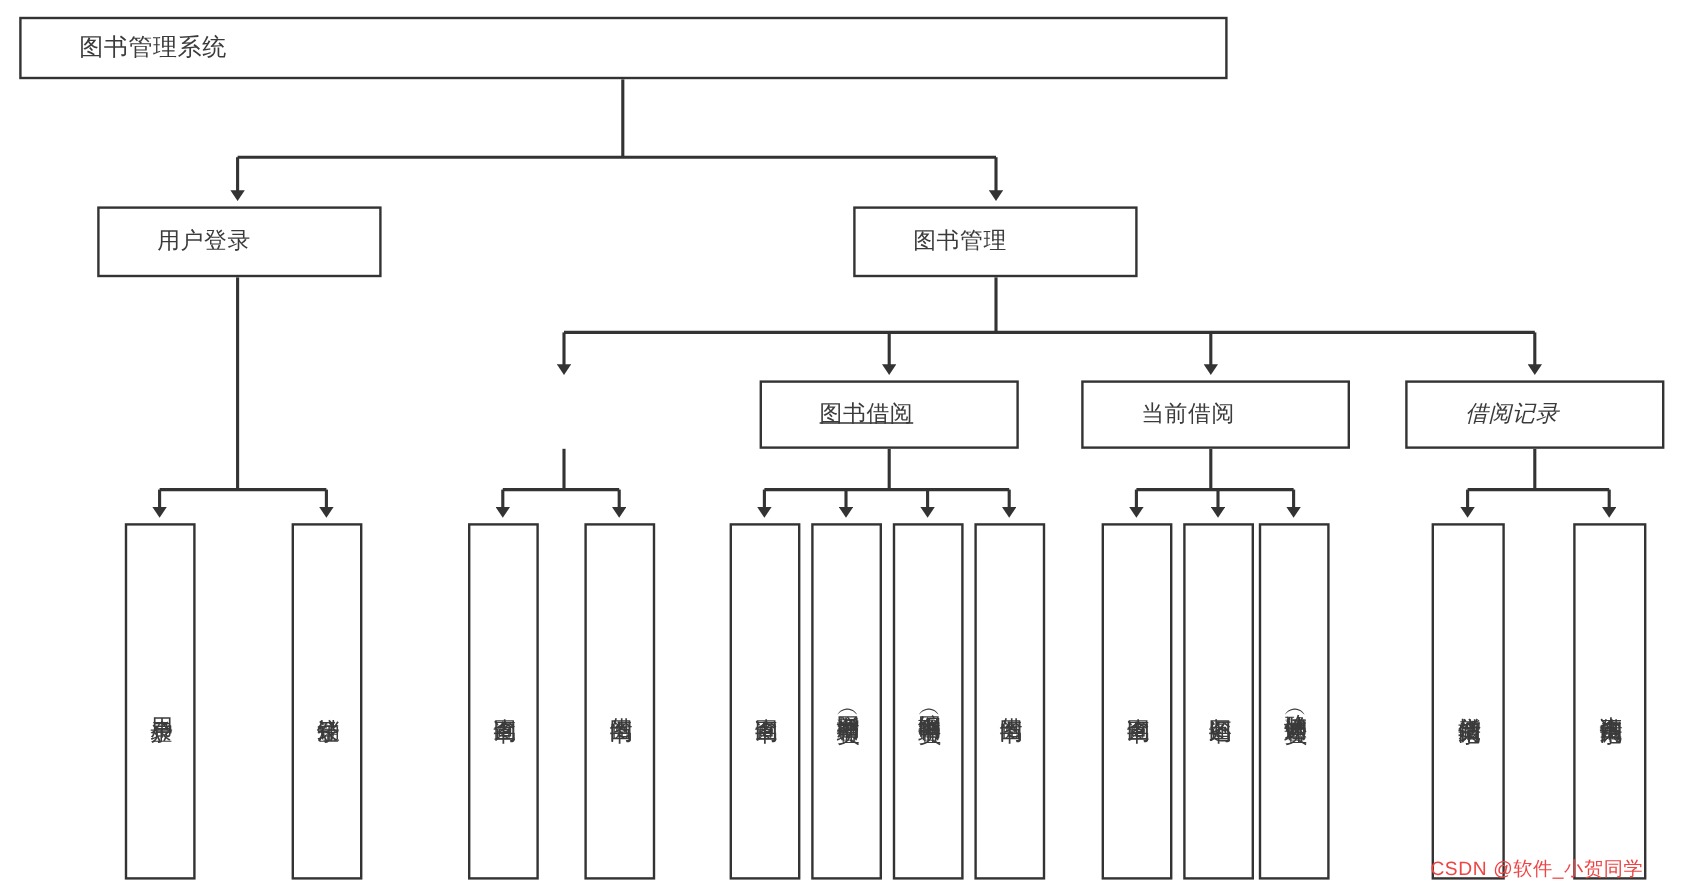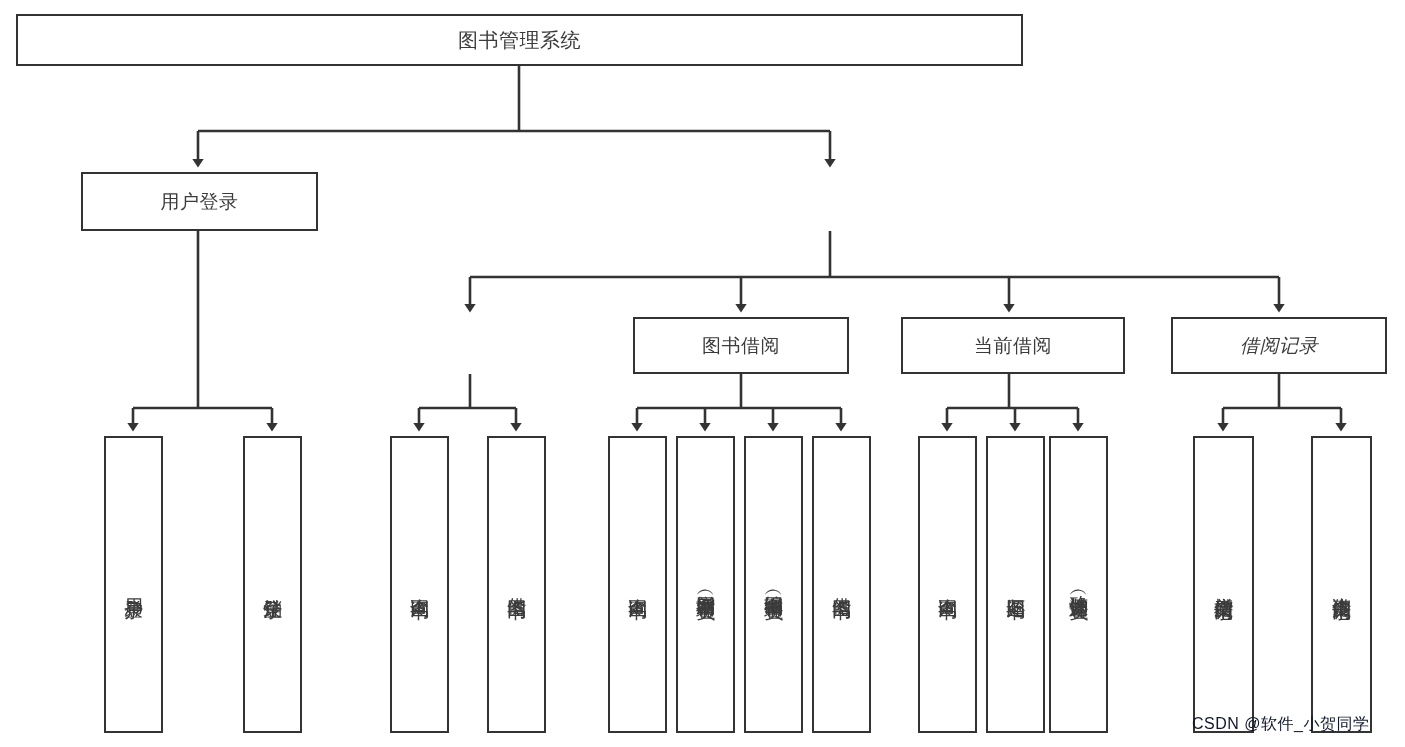--- a/index.html
+++ b/index.html
@@ -26,22 +26,23 @@
     height: 747px;
     pointer-events: none;
   }
   .node {
     position: absolute;
     box-sizing: border-box;
     background: #ffffff;
     border: 2px solid #333333;
     display: flex;
     align-items: center;
-    justify-content: center;
+    justify-content: flex-start;
     z-index: 2;
+    padding-left: 48px;
   }
   .node .label {
     color: #3b3b3b;
     font-size: 19px;
     line-height: 1.12;
     letter-spacing: 0.5px;
     white-space: nowrap;
     text-align: center;
   }
   
@@ -58,21 +59,21 @@
     line-height: 1.18;
     letter-spacing: 1px;
     white-space: normal;
     max-height: 100%;
   }
   .node.root .label {
     font-size: 20px;
   }
   .watermark {
     position: absolute;
-    color: #0f172a;
+    color: #ef4444;
     font-size: 16px;
     letter-spacing: 0.5px;
     white-space: nowrap;
     z-index: 5;
     user-select: none;
   }
 </style>
 </head>
 <body>
 
@@ -132,23 +133,26 @@
   </svg>
 
   <div class="node root" style="left:16px; top:14px; width:1007px; height:52px;">
     <span class="label">图书管理系统</span>
   </div>
 
   <div class="node" style="left:81px; top:172px; width:237px; height:59px;">
     <span class="label">用户登录</span>
   </div>
 
-
-
-  <div class="node" style="left:633px; top:317px; width:216px; height:57px;">
+  <div class="node" style="left:711px; top:172px; width:237px; height:59px;">
+    <span class="label">图书管理</span>
+  </div>
+
+
+  <div class="node" style="left:633px; top:317px; width:216px; height:57px;text-decoration:underline;">
     <span class="label">图书借阅</span>
   </div>
 
   <div class="node" style="left:901px; top:317px; width:224px; height:57px;">
     <span class="label">当前借阅</span>
   </div>
 
   <div class="node" style="left:1171px; top:317px; width:216px; height:57px;font-style:italic;">
     <span class="label">借阅记录</span>
   </div>

